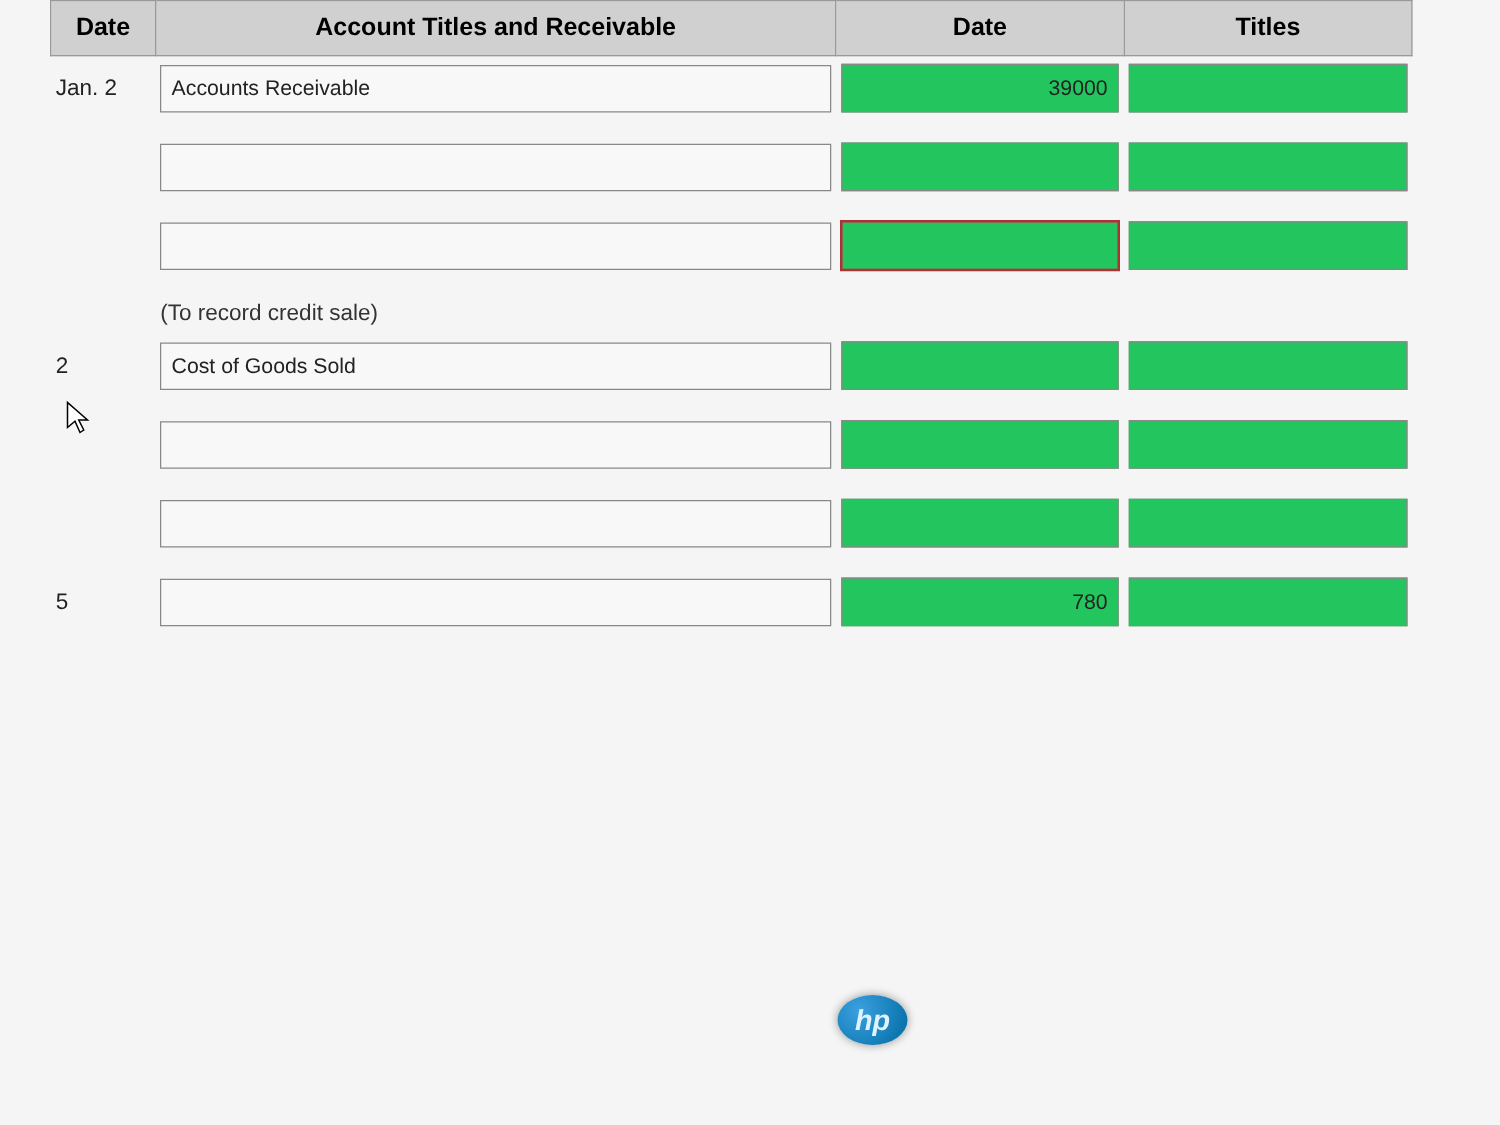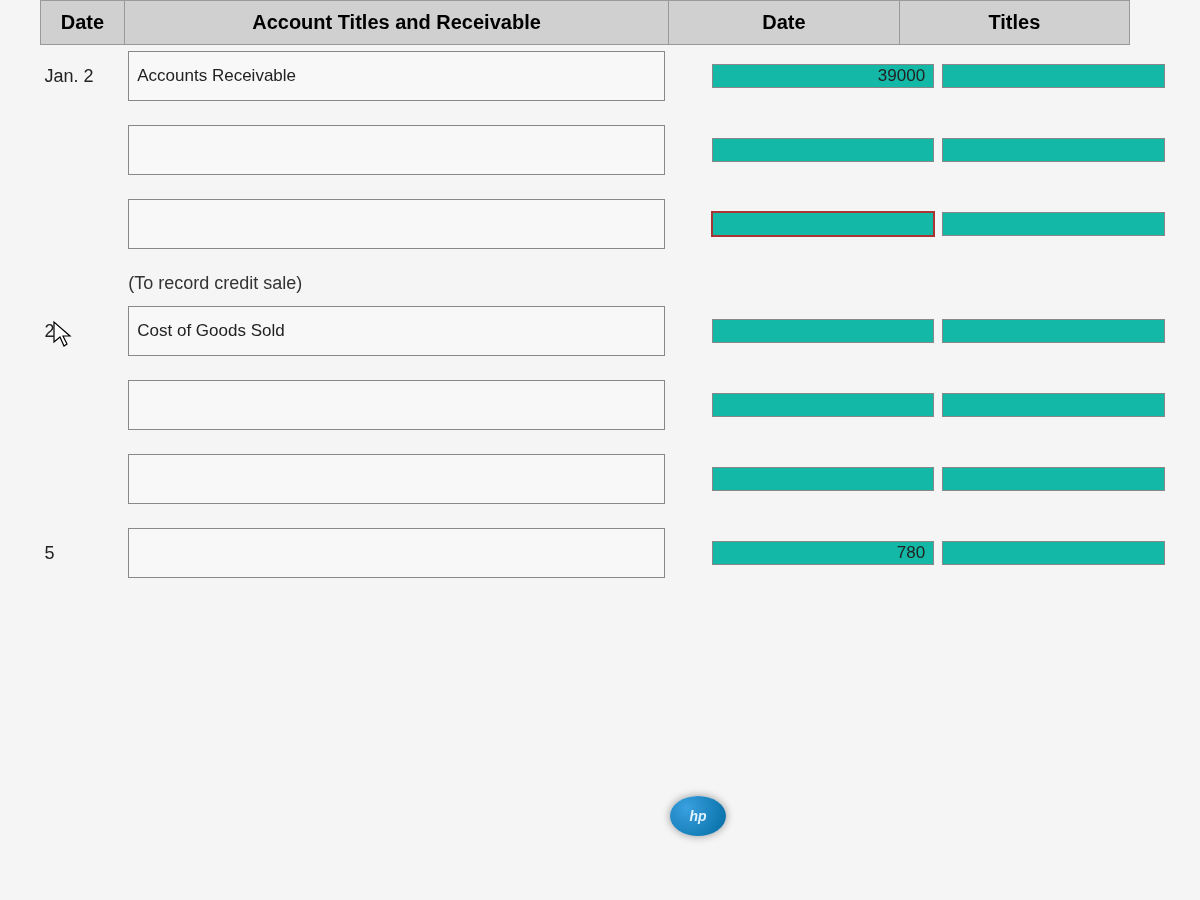--- a/index.html
+++ b/index.html
@@ -42,38 +42,37 @@
 
   .date-cell {
     font-size: 20px;
     color: #222;
     padding-left: 4px;
     padding-right: 4px;
     white-space: nowrap;
   }
   .acct-input {
     width: 100%;
-    height: 50px;
+    height: 38px;
     border: 1px solid #888;
     background: #f8f8f8;
     font-size: 17px;
     padding: 4px 8px;
     color: #222;
   }
   .acct-input.indent { margin-left: 0; }
   .num-input {
     width: 100%;
-    height: 24px;
+    height: 39px;
     border: 1px solid #888;
-    background: #14b8a6;
+    background: #22c55e;
     font-size: 17px;
     padding: 4px 8px;
     text-align: right;
     color: #222;
-    margin-left: 39px;
   }
   .num-input.focused {
     outline: 2px solid #a33;
     outline-offset: -1px;
   }
   .explain {
     font-size: 18px;
     color: #333;
     padding: 10px 0 10px 4px;
   }
@@ -137,21 +136,21 @@
     position: absolute;
     left: 670px;
     bottom: 64px;
     width: 56px;
     height: 40px;
     border-radius: 50%;
     background: radial-gradient(circle at 30% 30%, #3aa0e0, #006aa0);
     color: #dff3ff;
     font-style: italic;
     font-weight: bold;
-    font-size: 14px;
+    font-size: 23px;
     display: flex;
     align-items: center;
     justify-content: center;
     pointer-events: none;
     box-shadow: 0 0 8px rgba(0,0,0,0.4);
   }
 </style>
 </head>
 <body>
 

